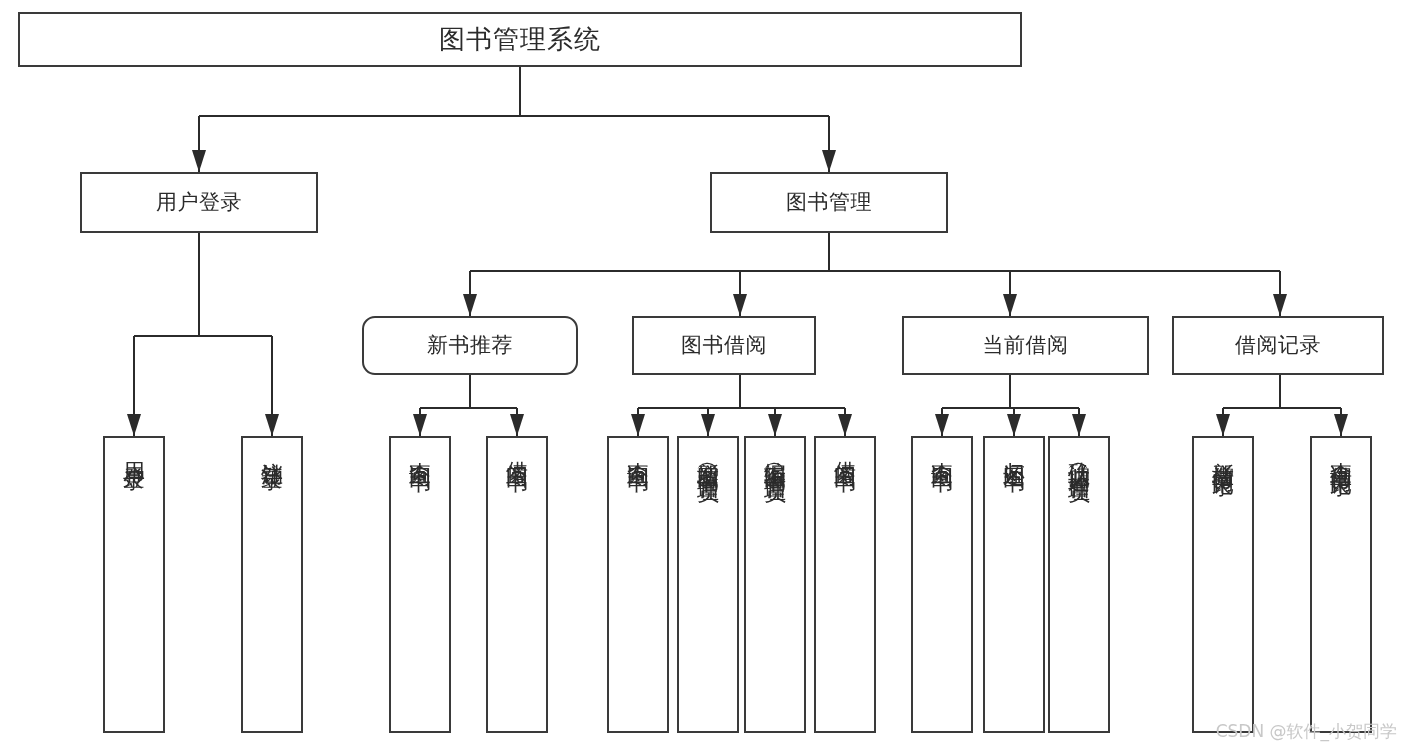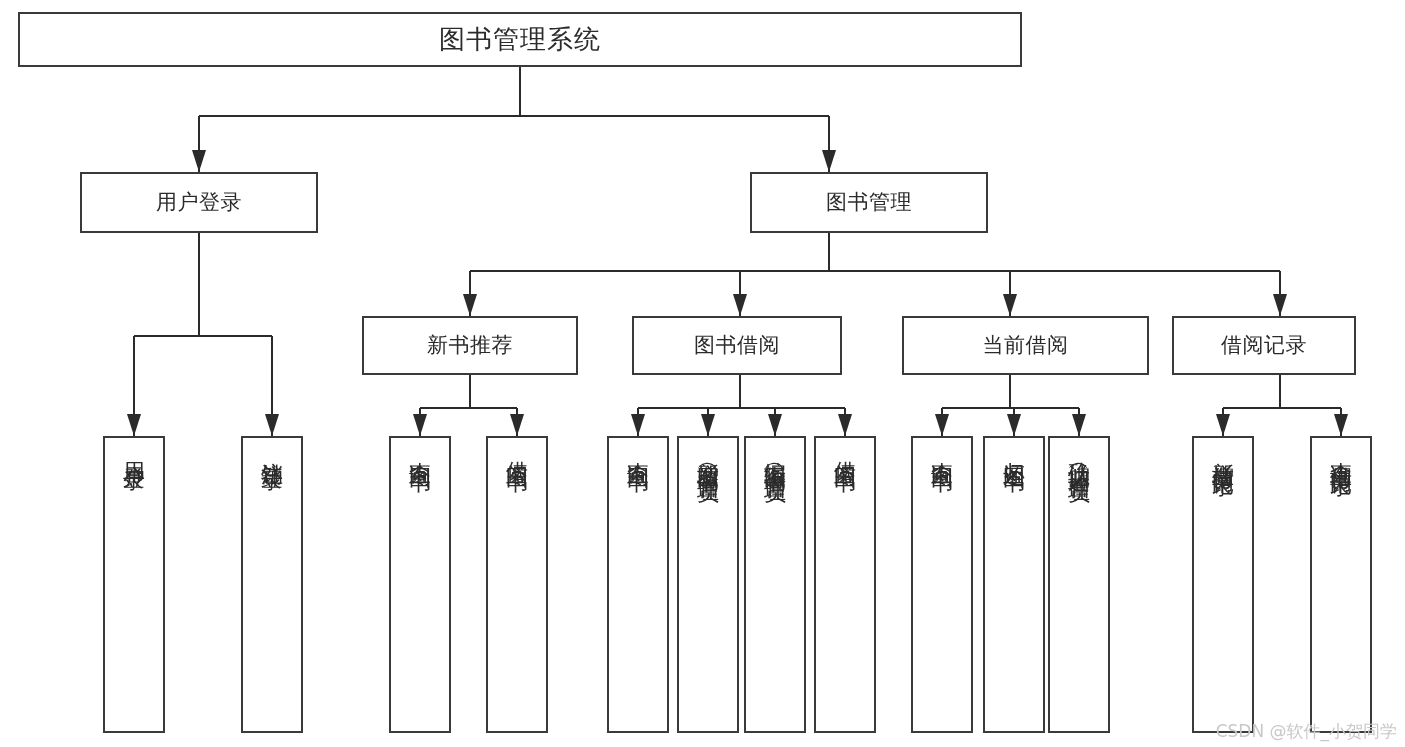--- a/index.html
+++ b/index.html
@@ -130,33 +130,33 @@
       <line x1="1341" y1="408" x2="1341" y2="436" stroke="#2b2b2b" stroke-width="2.4" shape-rendering="crispEdges"></line>
       <polygon points="1334,414 1348,414 1341,436" fill="#2b2b2b"></polygon>
     </svg>
   <div id="nodes-layer">
       <div class="node-box horizontal root" style="left: 18px; top: 12px; width: 1004px; height: 55px; border-color: rgb(58, 58, 58); background: rgb(255, 255, 255);">
         <span class="node-label" style="color: rgb(43, 43, 43);">图书管理系统</span>
       </div>
       <div class="node-box horizontal" style="left: 80px; top: 172px; width: 238px; height: 61px; border-color: rgb(58, 58, 58); background: rgb(255, 255, 255);">
         <span class="node-label" style="color: rgb(43, 43, 43);">用户登录</span>
       </div>
-      <div class="node-box horizontal" style="left: 710px; top: 172px; width: 238px; height: 61px; border-color: rgb(58, 58, 58); background: rgb(255, 255, 255); margin-left: 40px;">
+      <div class="node-box horizontal" style="left: 710px; top: 172px; width: 238px; height: 61px; border-color: rgb(58, 58, 58); background: rgb(255, 255, 255);">
         <span class="node-label" style="color: rgb(43, 43, 43);">图书管理</span>
       </div>
-      <div class="node-box horizontal" style="left: 362px; top: 316px; width: 216px; height: 59px; border-color: rgb(58, 58, 58); background: rgb(255, 255, 255);">
+      <div class="node-box horizontal" style="left: 362px; top: 316px; width: 216px; height: 59px; border-color: rgb(58, 58, 58); background: rgb(255, 255, 255); border-radius: 13px;">
         <span class="node-label" style="color: rgb(43, 43, 43);">新书推荐</span>
       </div>
-      <div class="node-box horizontal" style="left: 632px; top: 316px; width: 210px; height: 59px; border-color: rgb(58, 58, 58); background: rgb(255, 255, 255);">
+      <div class="node-box horizontal" style="left: 632px; top: 316px; width: 184px; height: 59px; border-color: rgb(58, 58, 58); background: rgb(255, 255, 255);">
         <span class="node-label" style="color: rgb(43, 43, 43);">图书借阅</span>
       </div>
       <div class="node-box horizontal" style="left: 902px; top: 316px; width: 247px; height: 59px; border-color: rgb(58, 58, 58); background: rgb(255, 255, 255);">
         <span class="node-label" style="color: rgb(43, 43, 43);">当前借阅</span>
       </div>
-      <div class="node-box horizontal" style="left: 1172px; top: 316px; width: 184px; height: 59px; border-color: rgb(58, 58, 58); background: rgb(255, 255, 255);">
+      <div class="node-box horizontal" style="left: 1172px; top: 316px; width: 212px; height: 59px; border-color: rgb(58, 58, 58); background: rgb(255, 255, 255);">
         <span class="node-label" style="color: rgb(43, 43, 43);">借阅记录</span>
       </div>
       <div class="node-box vertical" style="left: 103px; top: 436px; width: 62px; height: 297px; border-color: rgb(58, 58, 58); background: rgb(255, 255, 255);">
         <span class="node-label" style="color: rgb(43, 43, 43);">用户登录</span>
       </div>
       <div class="node-box vertical" style="left: 241px; top: 436px; width: 62px; height: 297px; border-color: rgb(58, 58, 58); background: rgb(255, 255, 255);">
         <span class="node-label" style="color: rgb(43, 43, 43);">注销登录</span>
       </div>
       <div class="node-box vertical" style="left: 389px; top: 436px; width: 62px; height: 297px; border-color: rgb(58, 58, 58); background: rgb(255, 255, 255);">
         <span class="node-label" style="color: rgb(43, 43, 43);">查询图书</span>

